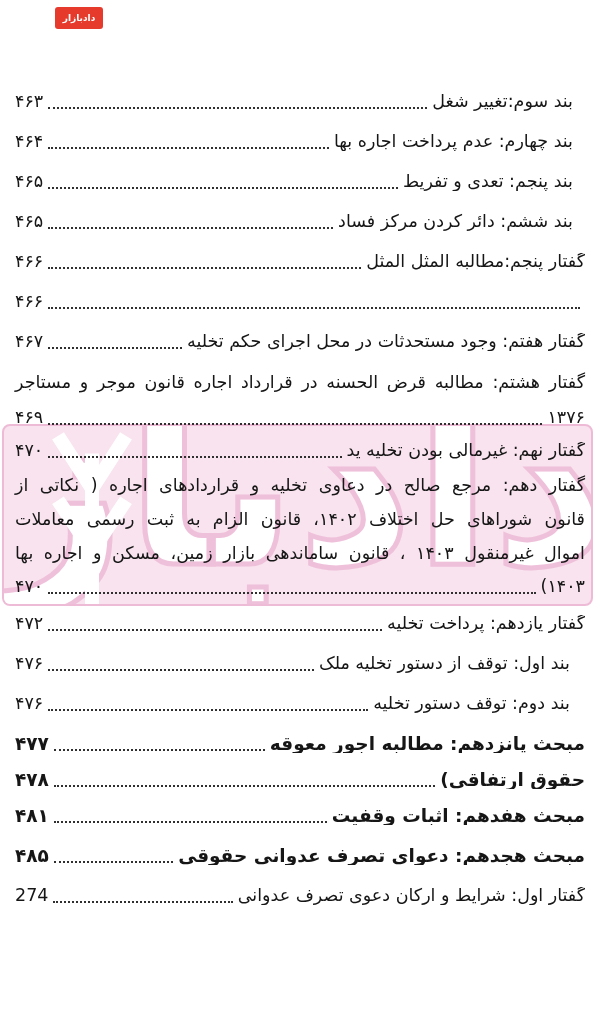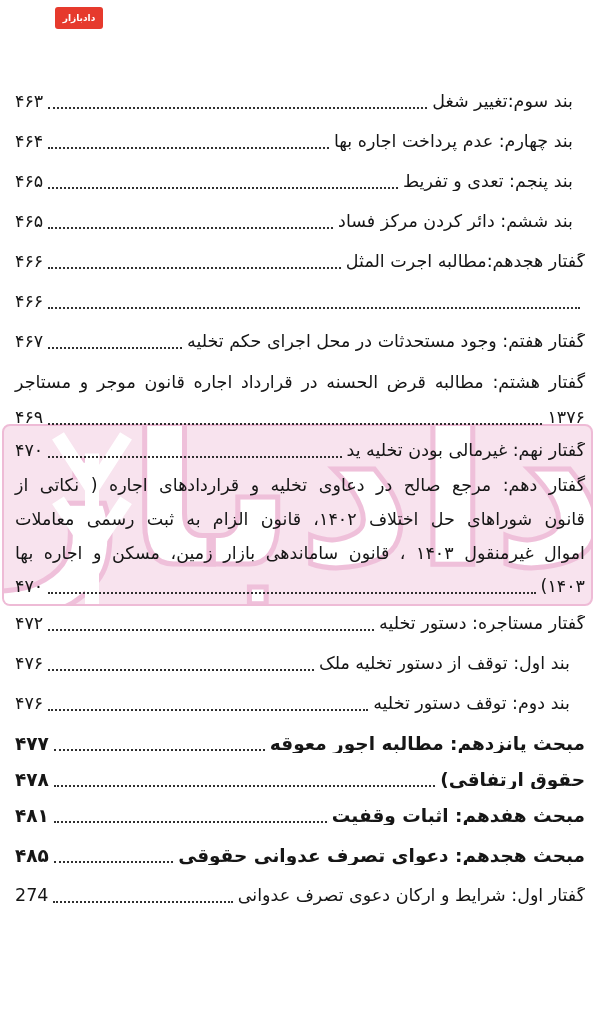--- a/index.html
+++ b/index.html
@@ -87,21 +87,21 @@
       <span class="title">بند پنجم: تعدی و تفریط</span>
       <span class="leader"></span>
       <span class="page">۴۶۵</span>
     </div>
     <div class="row indent">
       <span class="title">بند ششم: دائر کردن مرکز فساد</span>
       <span class="leader"></span>
       <span class="page">۴۶۵</span>
     </div>
     <div class="row">
-      <span class="title">گفتار هجدهم:مطالبه اجرت المثل</span>
+      <span class="title">گفتار پنجم:مطالبه المثل المثل</span>
       <span class="leader"></span>
       <span class="page">۴۶۶</span>
     </div>
     <div class="row">
       <span class="leader"></span>
       <span class="page">۴۶۶</span>
     </div>
     <div class="row">
       <span class="title">گفتار هفتم: وجود مستحدثات در محل اجرای حکم تخلیه</span>
       <span class="leader"></span>
@@ -120,21 +120,21 @@
     </div>
     <div class="row band-row full"><span class="title">گفتار دهم: مرجع صالح در دعاوی تخلیه و  قراردادهای اجاره ( نکاتی از</span></div>
     <div class="row band-row full"><span class="title">قانون شوراهای  حل اختلاف ۱۴۰۲، قانون الزام به ثبت رسمی معاملات</span></div>
     <div class="row band-row full"><span class="title">اموال غیرمنقول ۱۴۰۳ ، قانون ساماندهی بازار زمین، مسکن و اجاره بها</span></div>
     <div class="row band-row">
       <span class="title">۱۴۰۳)</span>
       <span class="leader"></span>
       <span class="page">۴۷۰</span>
     </div>
     <div class="row">
-      <span class="title">گفتار مستأجره: دستور تخلیه</span>
+      <span class="title">گفتار یازدهم: پرداخت تخلیه</span>
       <span class="leader"></span>
       <span class="page">۴۷۲</span>
     </div>
     <div class="row indent2">
       <span class="title">بند اول: توقف از دستور تخلیه ملک</span>
       <span class="leader"></span>
       <span class="page">۴۷۶</span>
     </div>
     <div class="row indent2">
       <span class="title">بند دوم: توقف دستور تخلیه</span>

